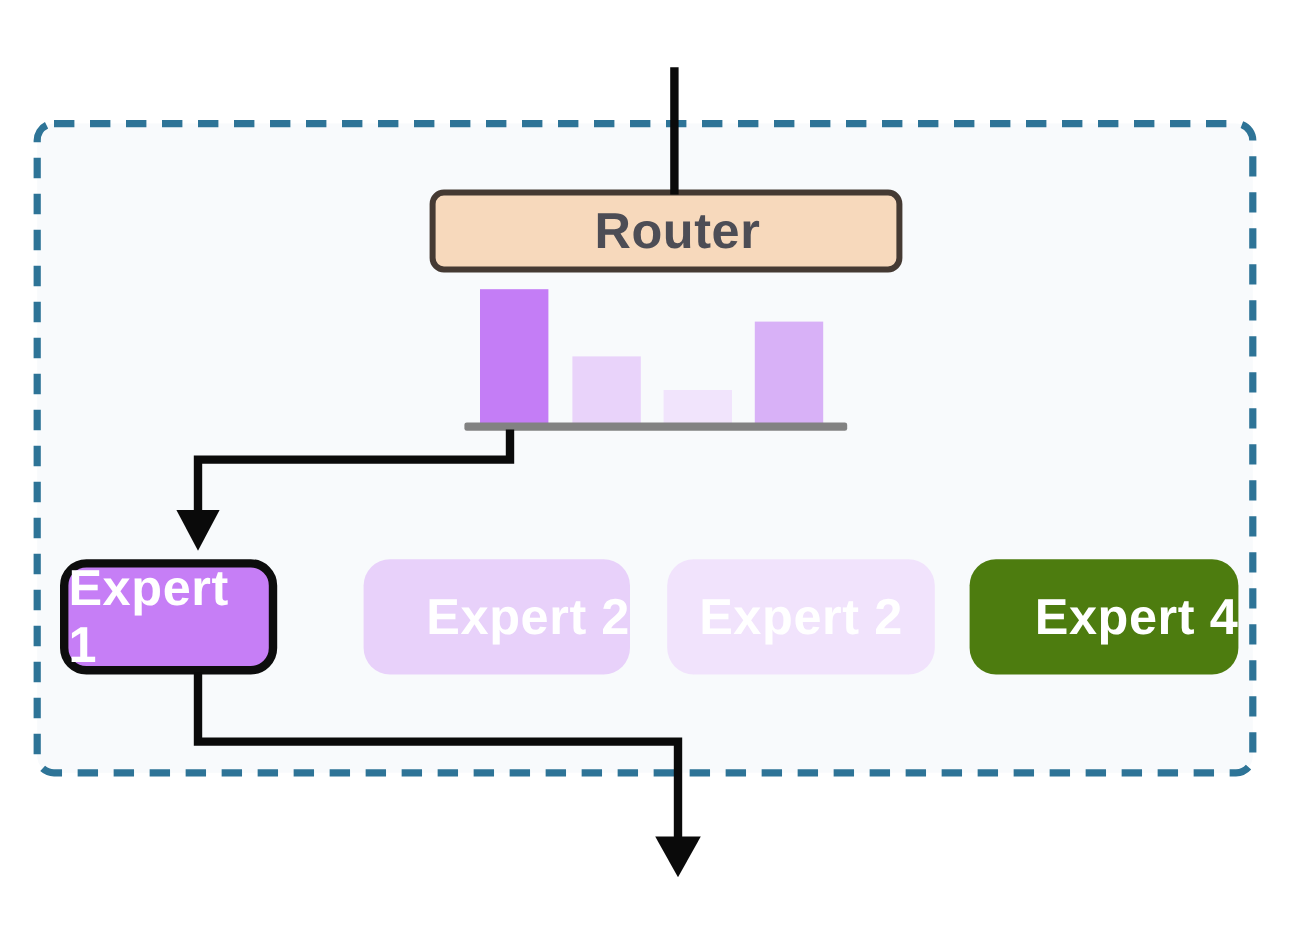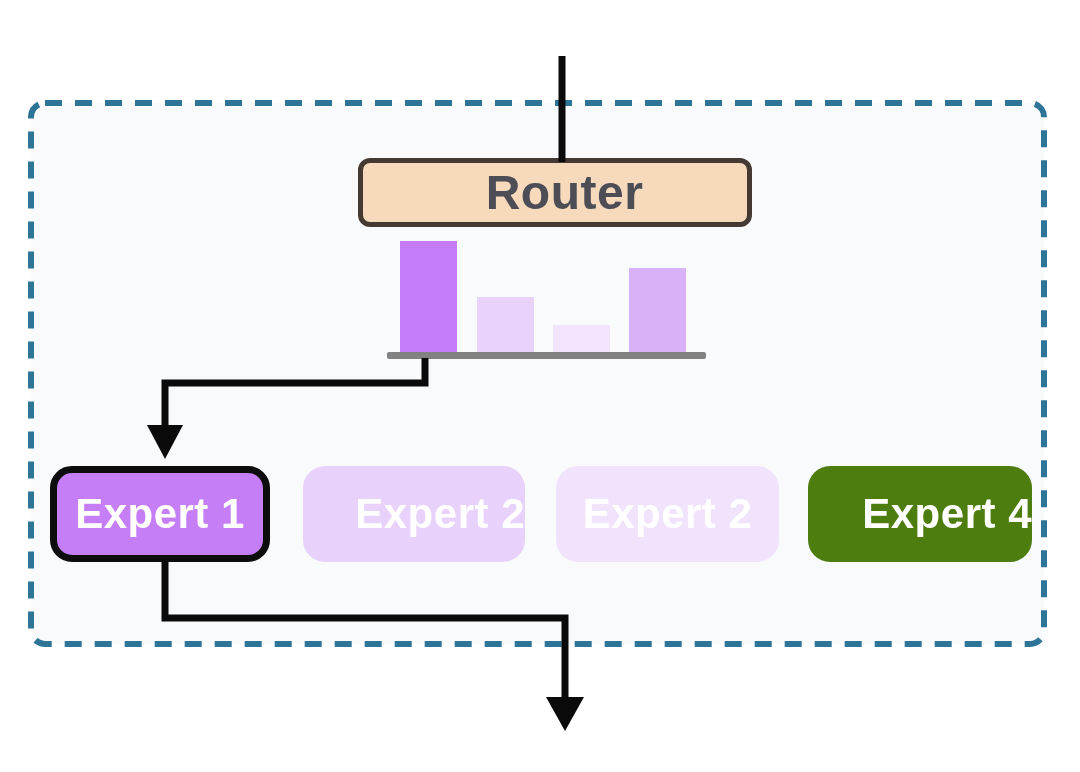--- a/index.html
+++ b/index.html
@@ -10,36 +10,36 @@
   }
   .canvas{position:absolute;left:0;top:0;width:1080px;height:772px;}
   svg.layer{position:absolute;left:0;top:0;pointer-events:none;}
   #bg-layer{z-index:1;}
   #fg-layer{z-index:6;}
 
   #router-box{
     position:absolute;left:358px;top:158px;width:394px;height:69px;
     box-sizing:border-box;border:5px solid #453a33;border-radius:12px;
     background:#f7d9bc;display:flex;align-items:center;justify-content:center;
-    font-size:48px;font-weight:700;color:#4d4d55;z-index:4;letter-spacing:.5px;padding-left:19px;
+    font-size:42px;font-weight:700;color:#4d4d55;z-index:4;letter-spacing:.5px;padding-left:19px;
   }
 
   #bar-chart{position:absolute;left:0;top:0;width:1080px;height:772px;z-index:2;}
   .bar{position:absolute;}
   #chart-baseline{
     position:absolute;left:387px;top:352px;width:319px;height:7px;
     background:#828282;border-radius:2px;z-index:3;
   }
 
   .expert{
     position:absolute;top:466px;height:96px;box-sizing:border-box;
     border-radius:22px;display:flex;align-items:center;justify-content:center;
     font-size:42px;font-weight:700;color:#ffffff;z-index:4;letter-spacing:.5px;
   }
-  #expert-1{left:50px;width:220px;border:7px solid #0d0d0d;background:#c67ef6;}
+  #expert-1{left:50px;width:181px;border:7px solid #0d0d0d;background:#c67ef6;}
   #expert-2{left:303px;width:222px;background:#e8d1fa;justify-content:flex-end;}
   #expert-3{left:556px;width:223px;background:#f1e3fc;}
   #expert-4{left:808px;width:224px;background:#d8b1f7;}
 </style>
 </head>
 <body>
 
 <div class="canvas">
 
   <svg id="bg-layer" class="layer" width="1080" height="772">

